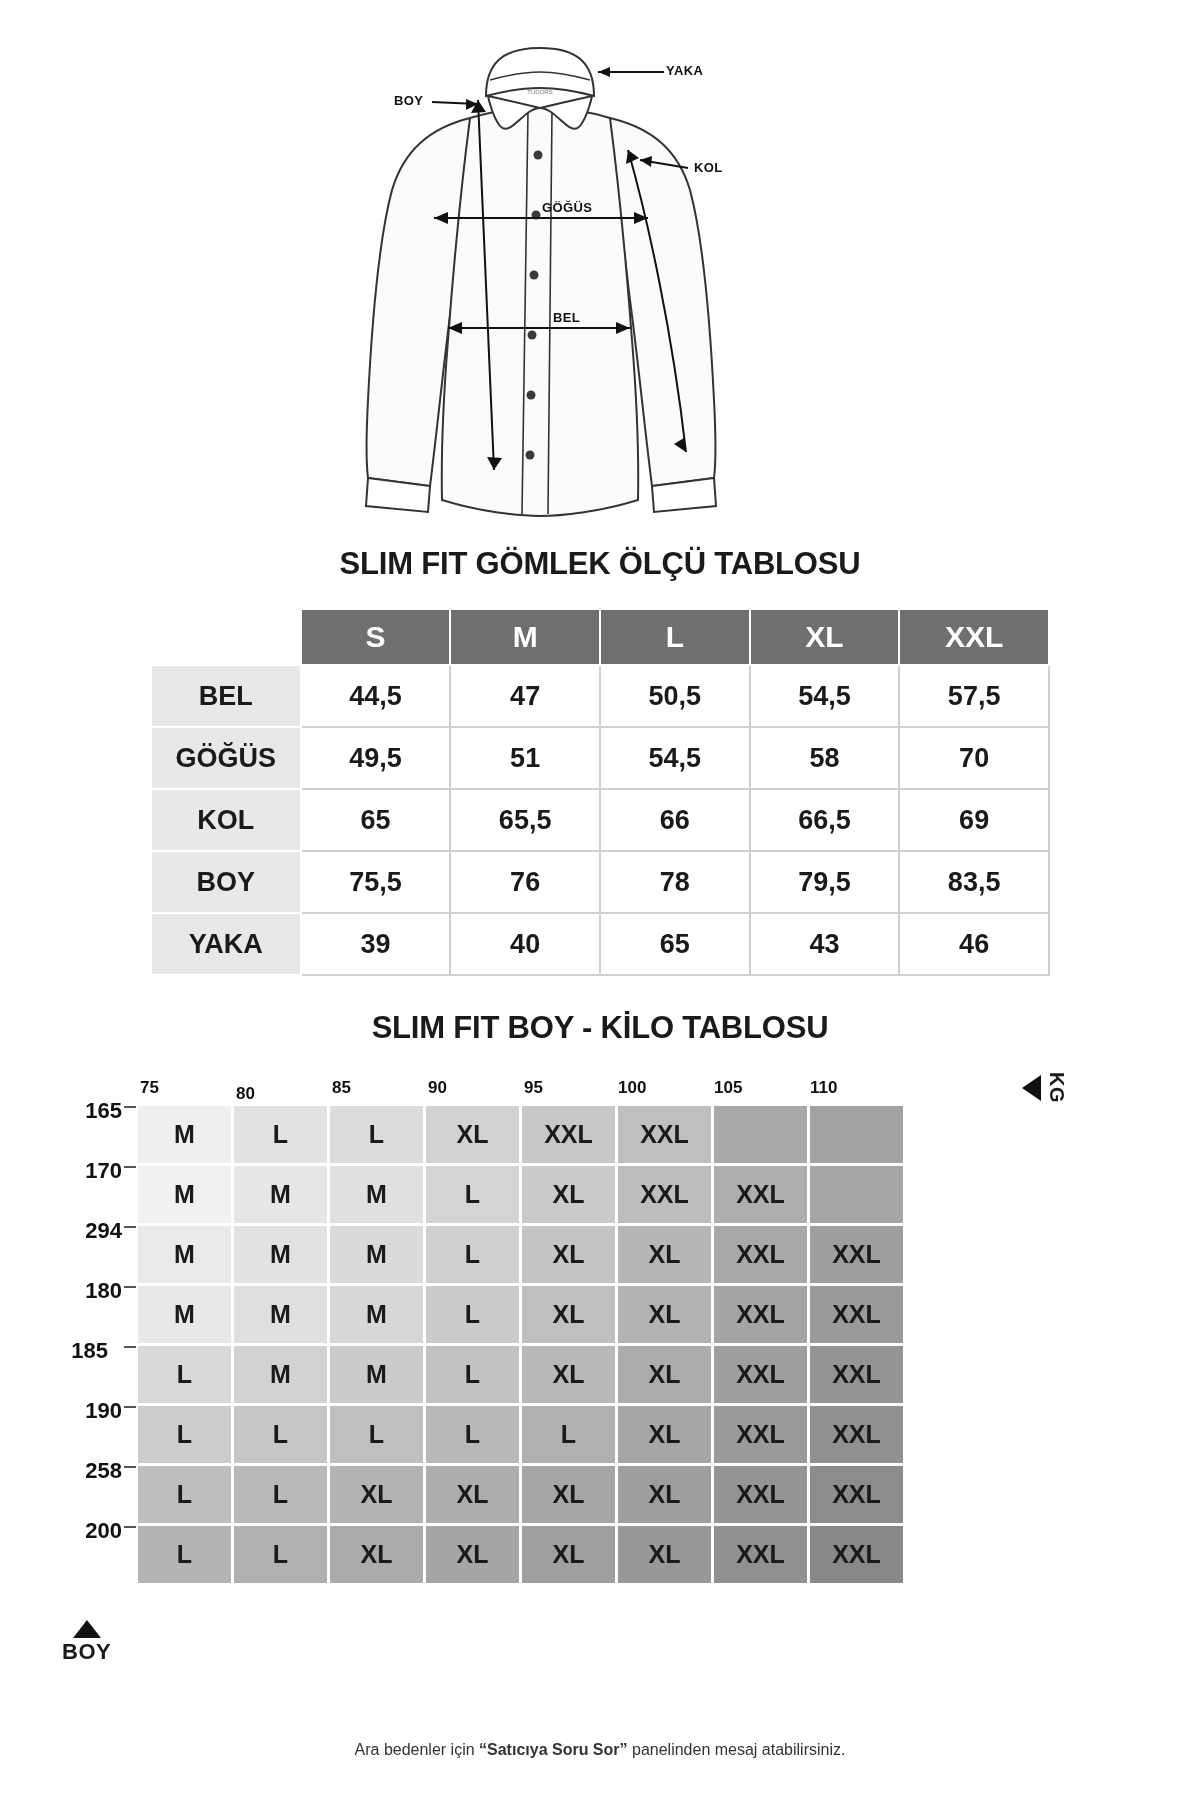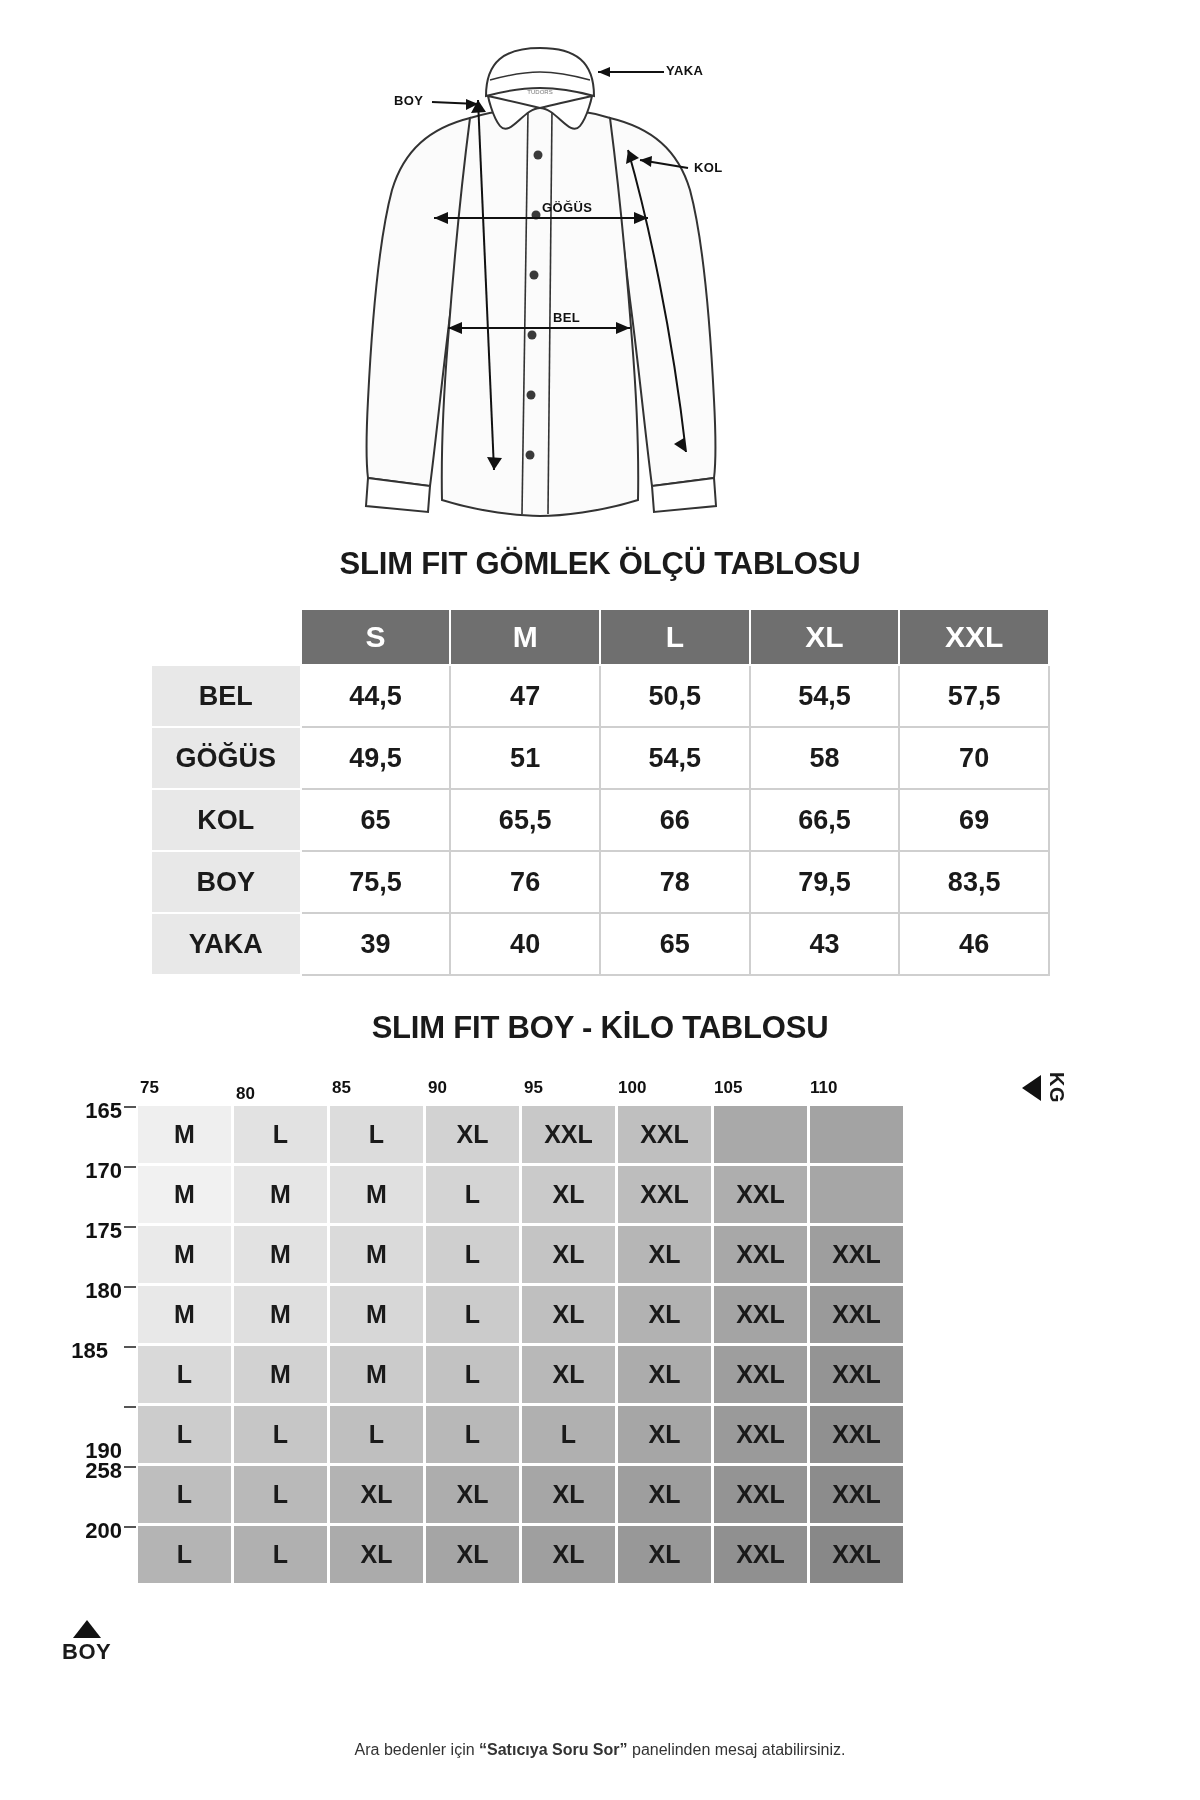--- a/index.html
+++ b/index.html
@@ -317,27 +317,27 @@
 
   <div id="kg-arrow">
     <span class="tri"></span>
     <span class="kg-text">KG</span>
   </div>
 
   <span class="boy-label" style="left:70px;  top:34px; width:52px;">165</span>
   <div class="tick" style="left:124px; top:42px; width:12px; height:2px;"></div>
   <span class="boy-label" style="left:70px;  top:94px; width:52px;">170</span>
   <div class="tick" style="left:124px; top:102px; width:12px; height:2px;"></div>
-  <span class="boy-label" style="left:70px;  top:154px; width:52px;">175</span>
+  <span class="boy-label" style="left:70px;  top:154px; width:52px;">294</span>
   <div class="tick" style="left:124px; top:162px; width:12px; height:2px;"></div>
   <span class="boy-label" style="left:70px;  top:214px; width:52px;">180</span>
   <div class="tick" style="left:124px; top:222px; width:12px; height:2px;"></div>
   <span class="boy-label" style="left:56px;  top:274px; width:52px;">185</span>
   <div class="tick" style="left:124px; top:282px; width:12px; height:2px;"></div>
-  <span class="boy-label" style="left:70px;  top:334px; width:52px;margin-top:40px;">190</span>
+  <span class="boy-label" style="left:70px;  top:334px; width:52px;">190</span>
   <div class="tick" style="left:124px; top:342px; width:12px; height:2px;"></div>
   <span class="boy-label" style="left:70px;  top:394px; width:52px;">258</span>
   <div class="tick" style="left:124px; top:402px; width:12px; height:2px;"></div>
   <span class="boy-label" style="left:70px;  top:454px; width:52px;">200</span>
   <div class="tick" style="left:124px; top:462px; width:12px; height:2px;"></div>
 
   <div id="boy-arrow">
     <span class="tri"></span>
     <span class="boy-text">BOY</span>
   </div>

